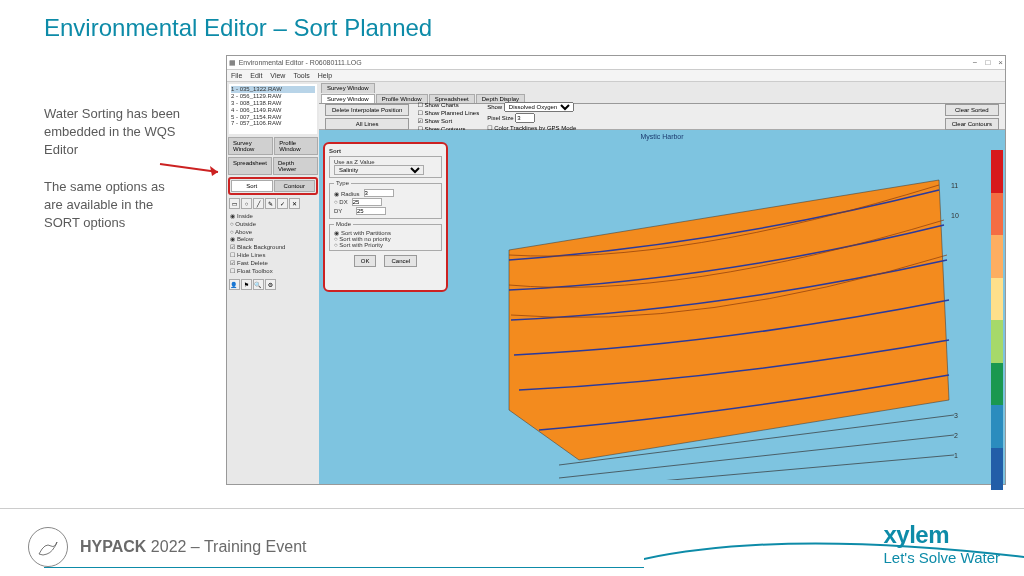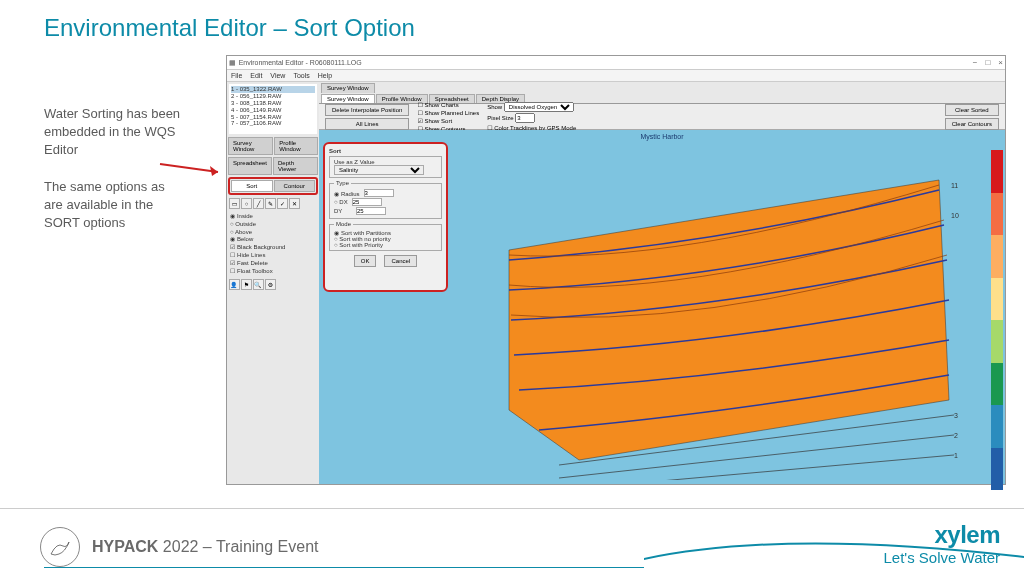--- a/index.html
+++ b/index.html
@@ -41,34 +41,34 @@
 .survey-poly { position: absolute; left: 180px; top: 30px; }
 .color-scale { position: absolute; right: 2px; top: 20px; width: 12px; height: 340px; }
 .scale-seg { width: 100%; height: 12.5%; }
 .sort-dialog { position: absolute; left: 4px; top: 12px; width: 125px; height: 150px; background: #f0f0f0; border: 2px solid #c22; border-radius: 6px; padding: 4px; font-size: 6px; color: #333; }
 .sort-dialog fieldset { border: 1px solid #aaa; margin: 2px 0; padding: 2px 4px; }
 .sort-dialog legend { font-size: 6px; padding: 0 2px; }
 .sort-dialog select, .sort-dialog input[type="text"] { font-size: 6px; width: 30px; border: 1px solid #aaa; }
 .sort-dialog .row { display: flex; gap: 4px; align-items: center; margin: 1px 0; }
 .dialog-btns { display: flex; justify-content: center; gap: 8px; margin-top: 4px; }
 .footer { position: absolute; bottom: 0; left: 0; right: 0; height: 68px; border-top: 1px solid #ccc; }
-.footer-content { position: absolute; left: 40px; top: 18px; display: flex; align-items: center; gap: 12px; text-align: right; }
+.footer-content { position: absolute; left: 28px; top: 18px; display: flex; align-items: center; gap: 12px; text-align: right; }
 .mermaid-icon { width: 40px; height: 40px; border: 1px solid #888; border-radius: 50%; display: flex; align-items: center; justify-content: center; }
 .footer-text { font-size: 16px; color: #6a6a6a; }
 .footer-text .bold { font-weight: 700; }
-.xylem { position: absolute; right: 24px; bottom: 10px; text-align: right; }
+.xylem { position: absolute; right: 24px; bottom: 10px; text-align: left; }
 .xylem-logo { color: #0d8ba8; font-size: 24px; font-weight: 700; letter-spacing: -0.5px; }
 .xylem-tag { color: #0d8ba8; font-size: 15px; }
 .footer-line { position: absolute; left: 44px; right: 180px; bottom: 8px; height: 1px; background: #0d8ba8; }
 .swoosh { position: absolute; right: 0; bottom: 0; }
 </style>
 </head>
 <body>
 
-<h1 class="slide-title">Environmental Editor – Sort Option</h1>
+<h1 class="slide-title">Environmental Editor – Sort Planned</h1>
 
 <div class="annotation ann1">Water Sorting has been embedded in the WQS Editor</div>
 <div class="annotation ann2">The same options as are available in the SORT options</div>
 
 <div class="arrow">
 <svg width="70" height="20">
       <line x1="0" y1="6" x2="58" y2="14" stroke="#c22" stroke-width="2"></line>
       <polygon points="58,14 50,8 52,18" fill="#c22"></polygon>
     </svg>
 </div>

